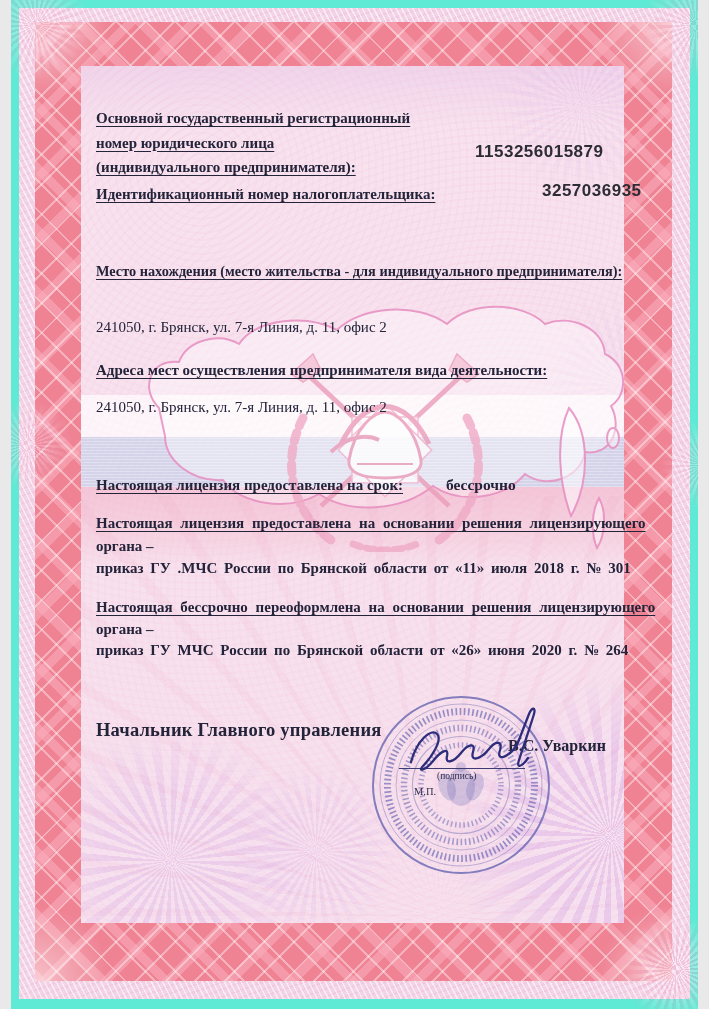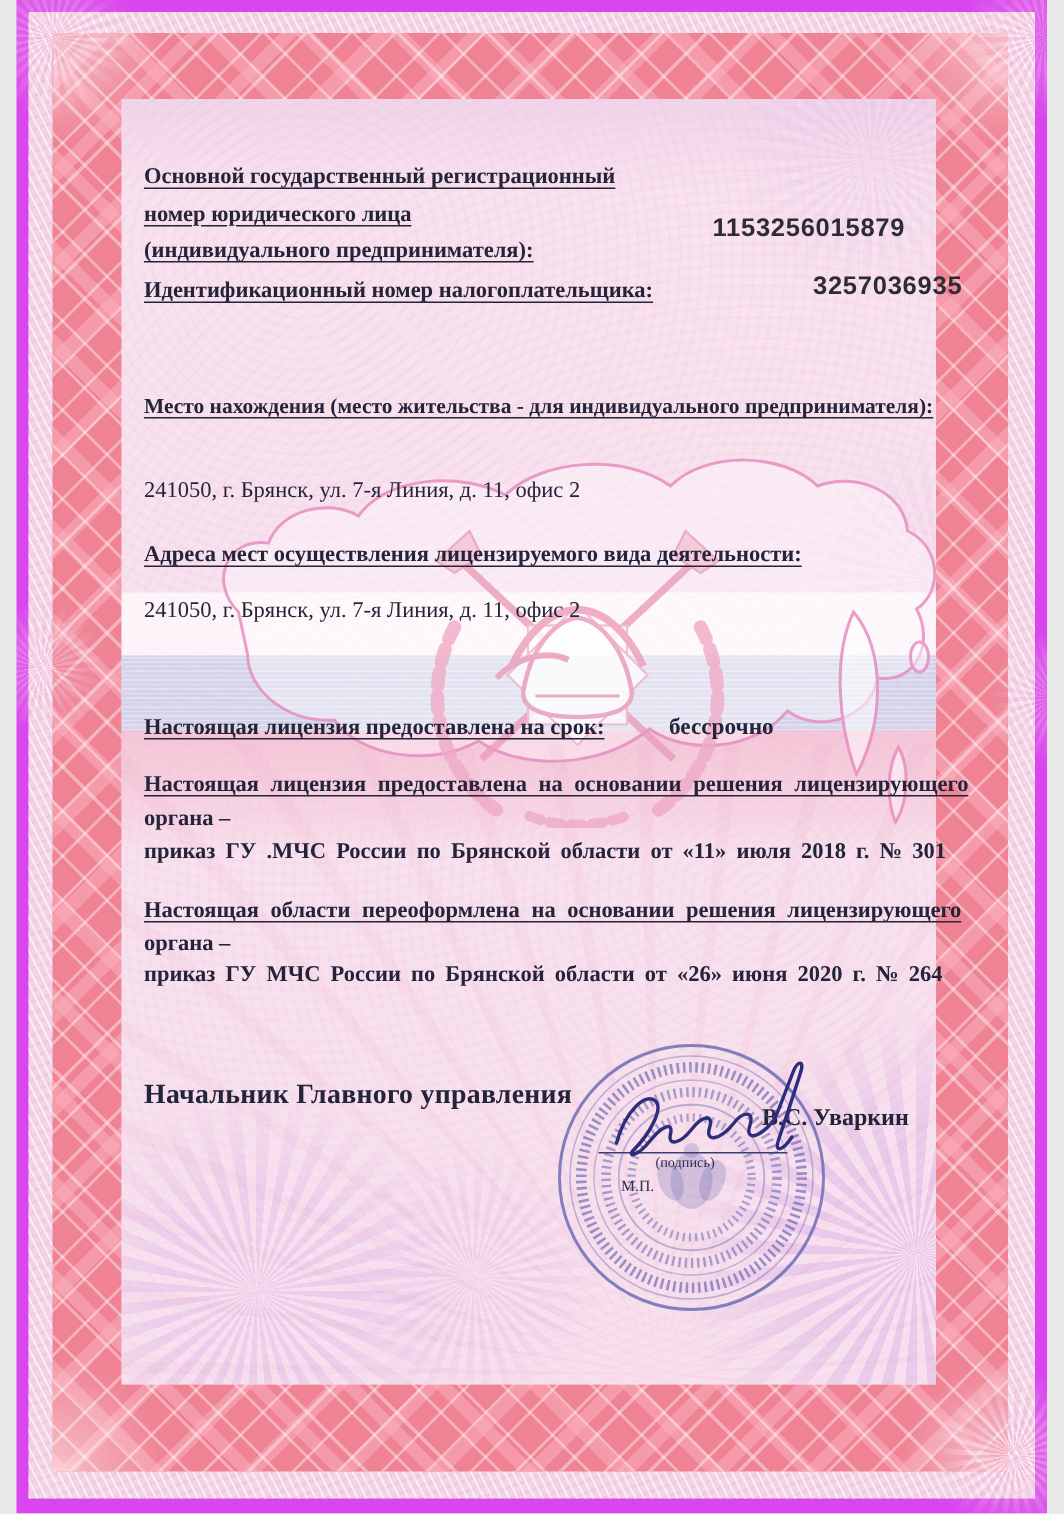--- a/index.html
+++ b/index.html
@@ -1,18 +1,18 @@
 <!DOCTYPE html>
 <html><head>
 <meta charset="utf-8">
 <style>
   html,body{margin:0;padding:0;background:#e9e9e9;}
   .page{
     position:relative;width:687px;height:1009px;margin:0 auto;
-    background:#d946ef;overflow:hidden;
+    background:#5eead4;overflow:hidden;
     font-family:"Liberation Serif","DejaVu Serif",serif;
   }
   
   .band-outer{
     position:absolute;left:8px;top:8px;right:8px;bottom:10px;
     background-color:#f3d4e6;
     background-image:
       repeating-linear-gradient(63deg, rgba(255,255,255,.55) 0 1.5px, transparent 1.5px 5px),
       repeating-linear-gradient(-20deg, rgba(236,170,210,.25) 0 2px, transparent 2px 7px);
   }
@@ -157,37 +157,37 @@
     <span class="u">Идентификационный номер налогоплательщика:</span>
   </div>
   <div class="t num" style="left:483px;top:181px;margin-left:48px;">3257036935</div>
 
   <div class="t b" style="left:85px;top:263px;font-size:14.3px;">
     <span class="u">Место нахождения (место жительства - для индивидуального предпринимателя):</span>
   </div>
   <div class="t f15" style="left:85px;top:319px;">241050, г. Брянск, ул. 7-я Линия, д. 11, офис 2</div>
 
   <div class="t b f15" style="left:85px;top:362px;">
-    <span class="u">Адреса мест осуществления лицензируемого вида деятельности:</span>
+    <span class="u">Адреса мест осуществления предпринимателя вида деятельности:</span>
   </div>
   <div class="t f15" style="left:85px;top:399px;">241050, г. Брянск, ул. 7-я Линия, д. 11, офис 2</div>
 
   <div class="t b f15" style="left:85px;top:477px;">
     <span class="u">Настоящая лицензия предоставлена на срок:</span>
   </div>
   <div class="t b" style="left:435px;top:476px;font-size:15.5px;">бессрочно</div>
 
   <div class="t b f15" style="left:85px;top:515px;">
     <span class="u ws4">Настоящая лицензия предоставлена на основании решения лицензирующего</span>
   </div>
   <div class="t b f15" style="left:85px;top:538px;">органа –</div>
   <div class="t b f15 ws3" style="left:85px;top:560px;">приказ ГУ .МЧС России по Брянской области от «11» июля 2018 г. № 301</div>
 
   <div class="t b f15" style="left:85px;top:599px;">
-    <span class="u ws4">Настоящая области переоформлена на основании решения лицензирующего</span>
+    <span class="u ws4">Настоящая бессрочно переоформлена на основании решения лицензирующего</span>
   </div>
   <div class="t b f15" style="left:85px;top:621px;">органа –</div>
   <div class="t b f15 ws3" style="left:85px;top:642px;">приказ ГУ МЧС России по Брянской области от «26» июня 2020 г. № 264</div>
 
   <div class="t b" style="left:85px;top:718px;font-size:18.5px;line-height:25.5px;letter-spacing:.2px;">
     <div>Начальник Главного управления</div>
   </div>
   <div class="t b" style="left:497px;top:737px;font-size:16px;">В.С. Уваркин</div>
 
   <div class="sig-line"></div>

